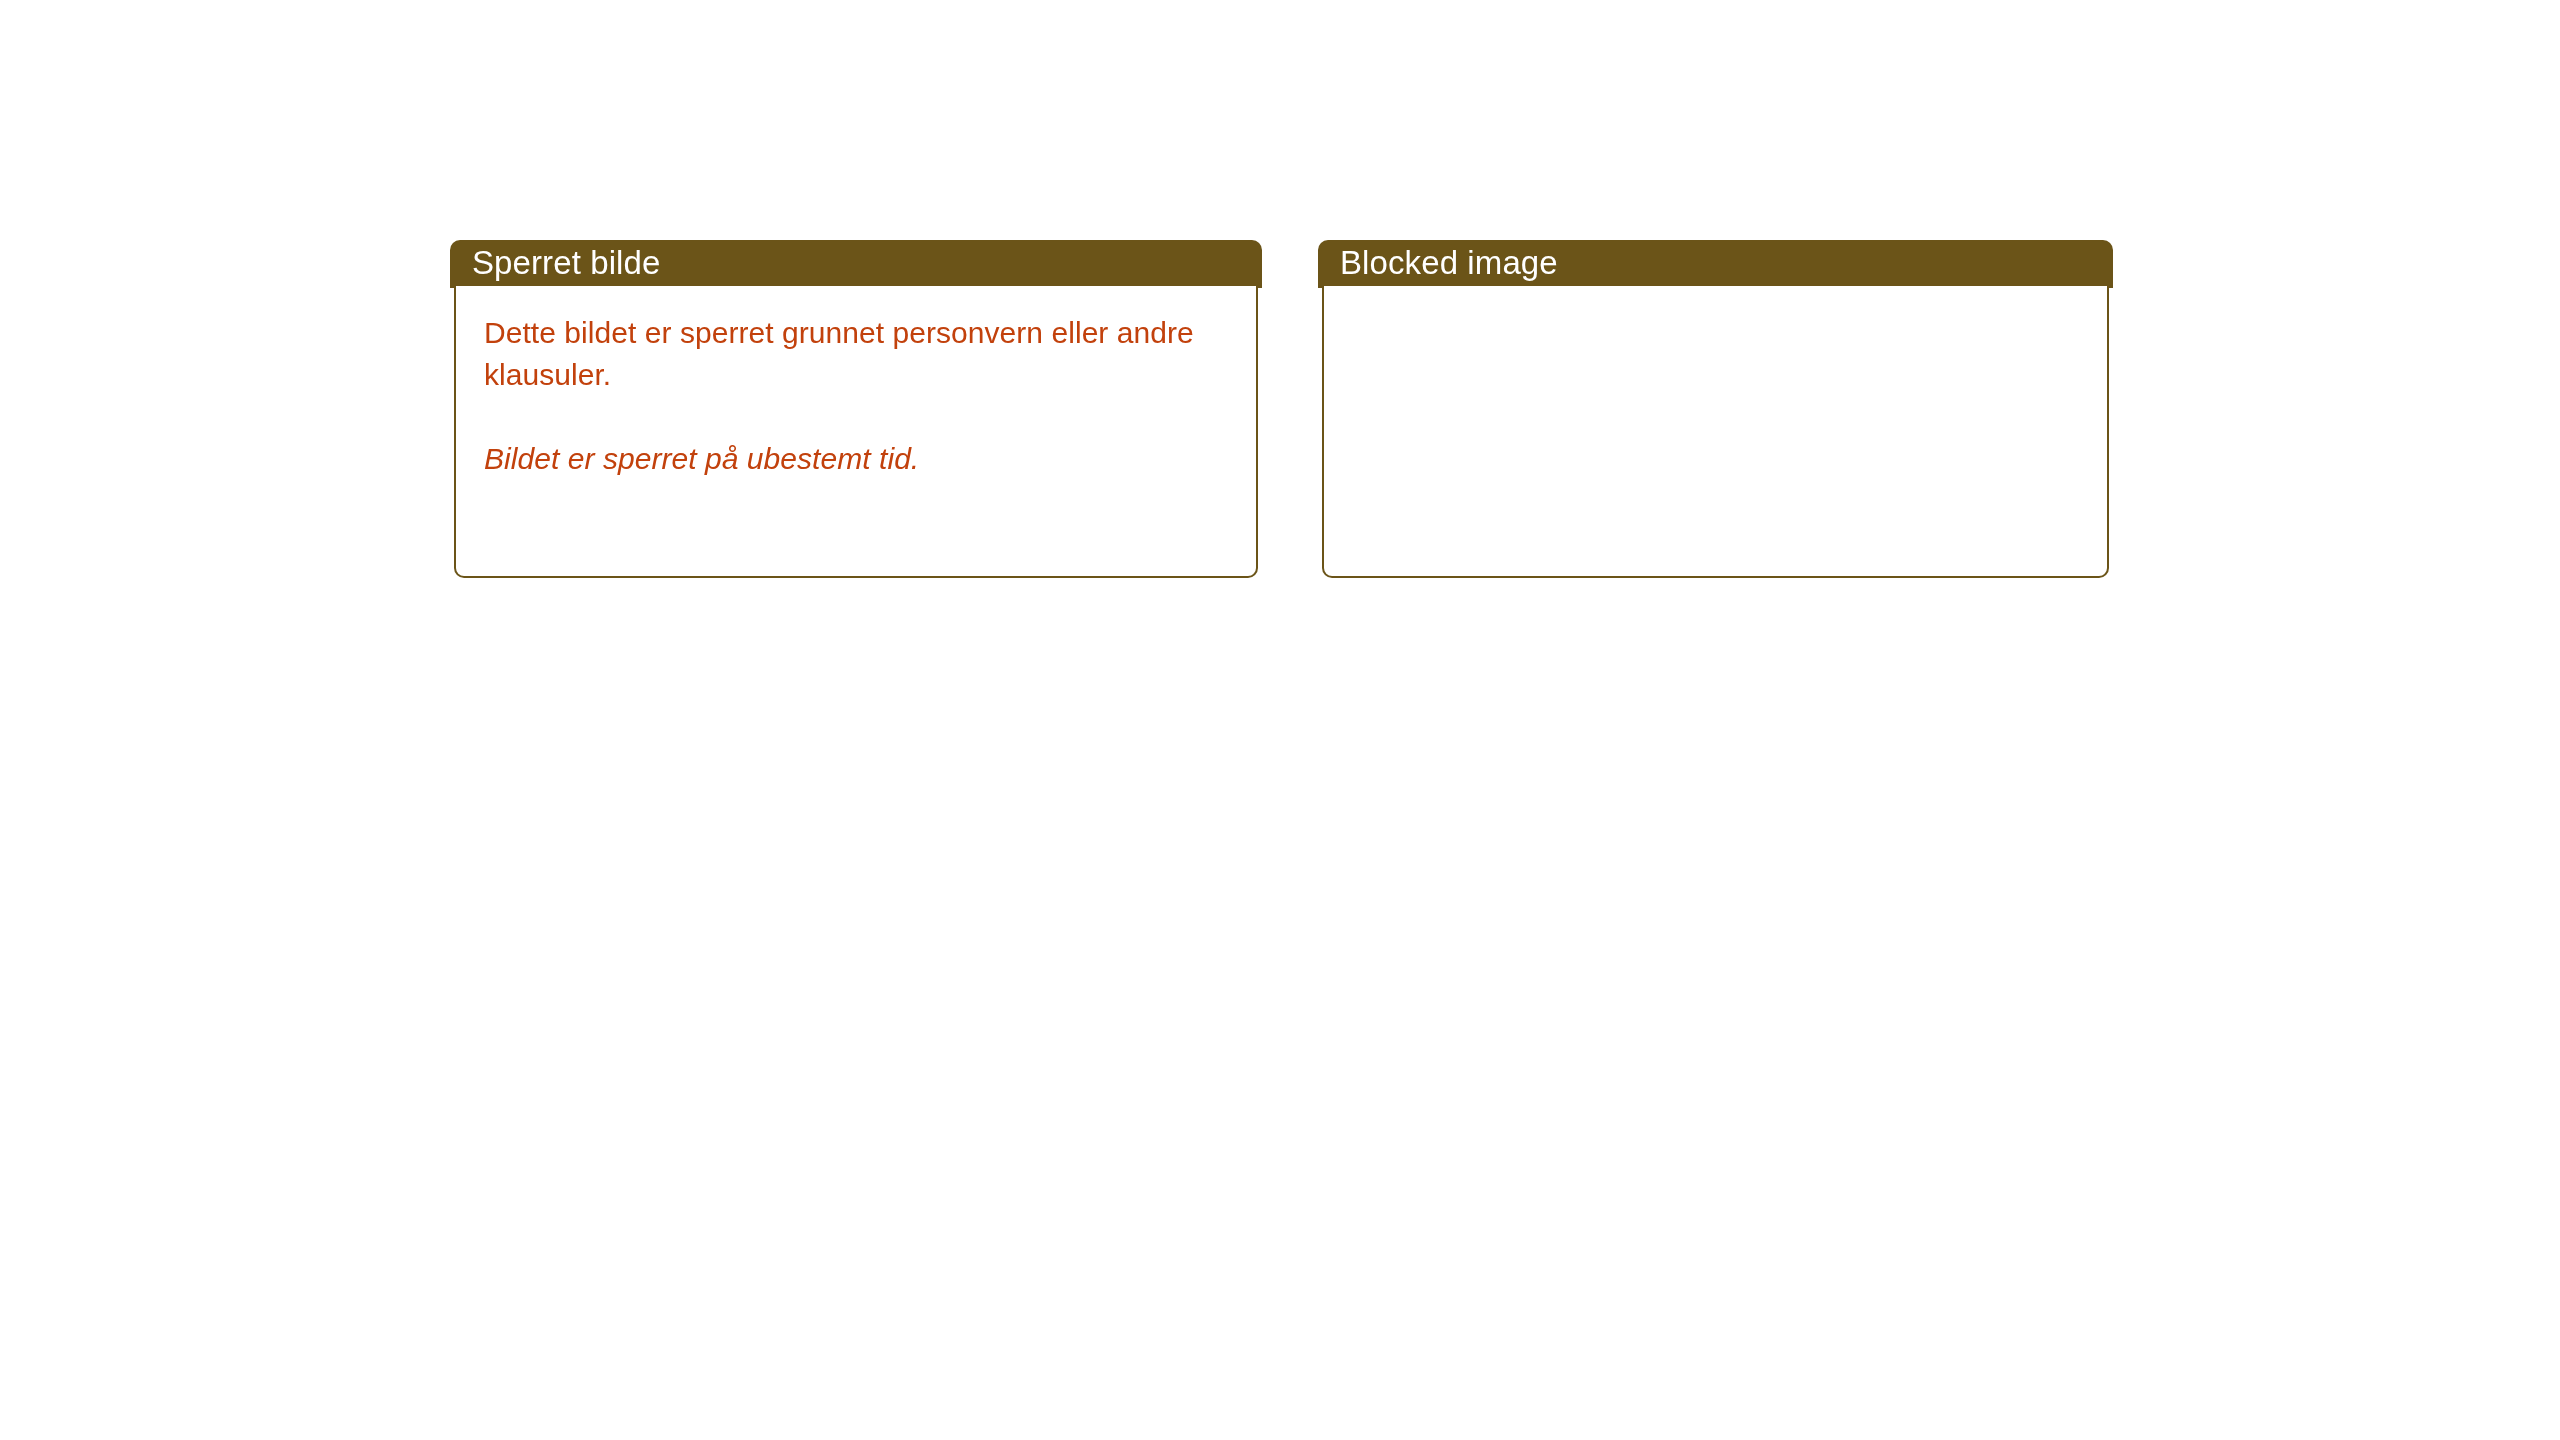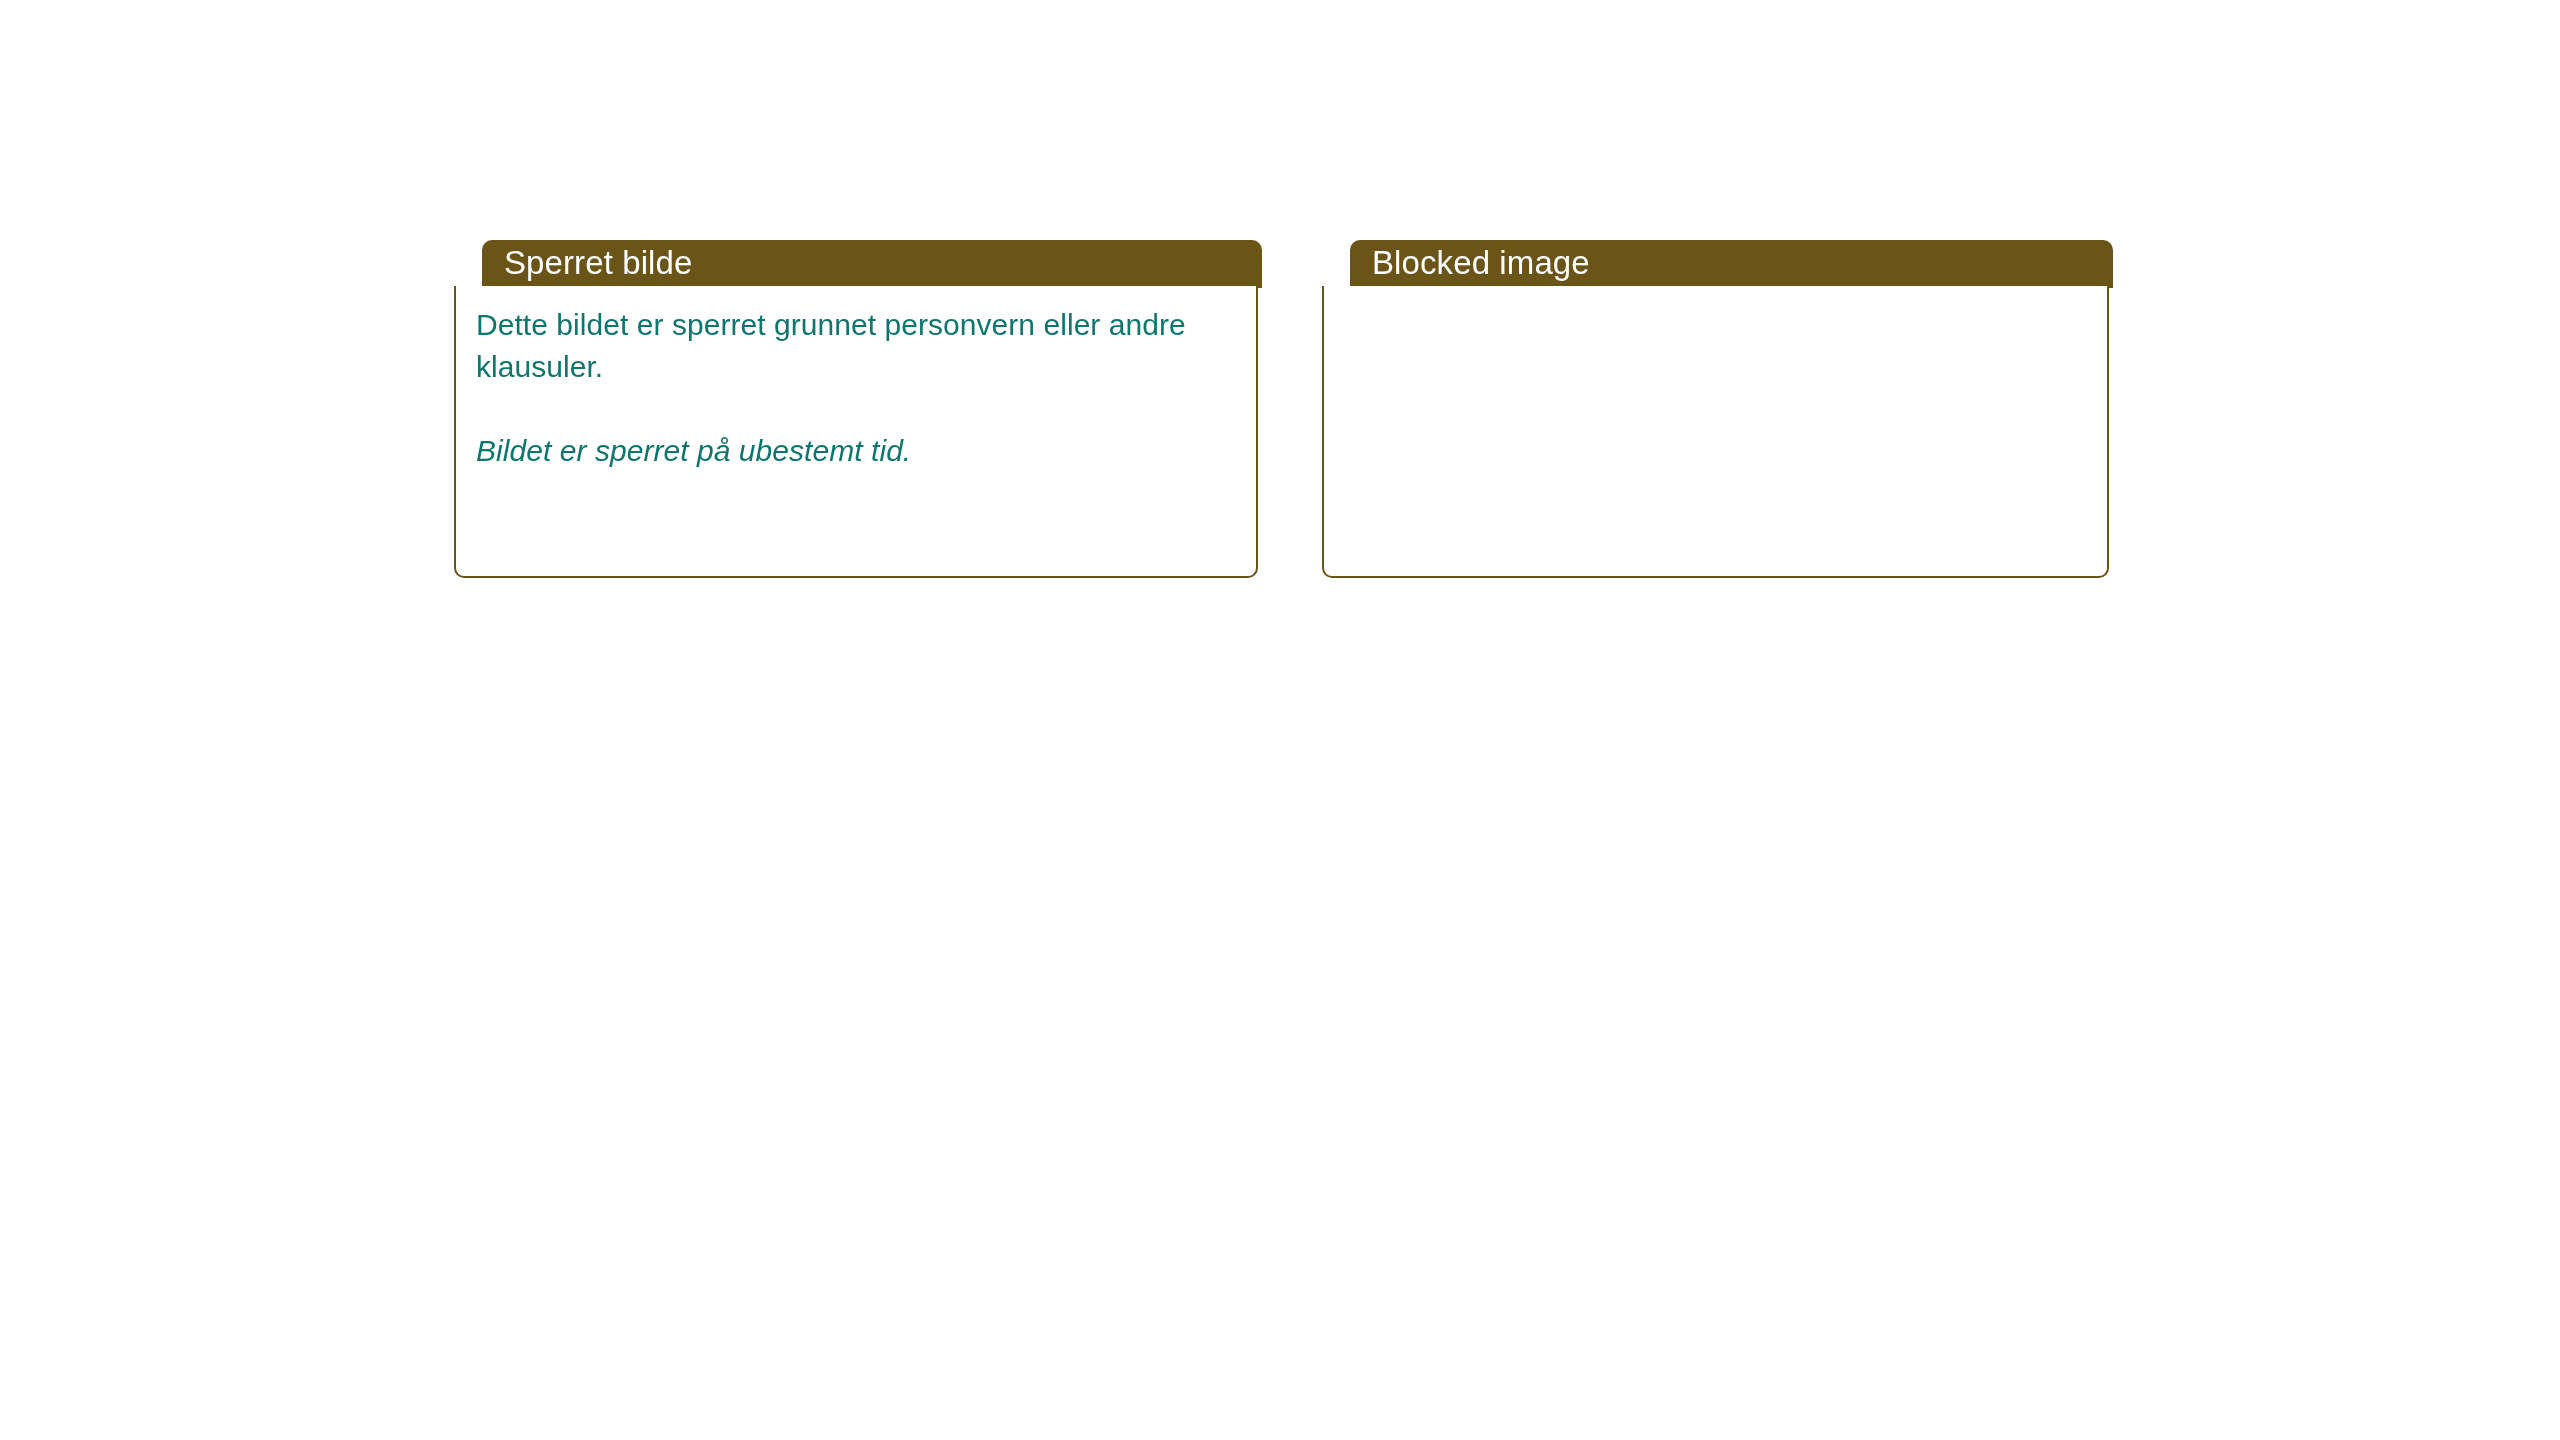--- a/index.html
+++ b/index.html
@@ -33,21 +33,20 @@
     position: absolute;
     top: 0;
     left: 0;
     right: 0;
     height: 48px;
     background: #6B5418;
     border-radius: 10px 10px 0 0;
     box-sizing: border-box;
     display: flex;
     align-items: center;
-    margin-left: 32px;
   }
 
   .panel__title {
     color: #ffffff;
     font-size: 33px;
     line-height: 1;
     font-weight: 400;
     letter-spacing: 0.1px;
     padding-left: 22px;
     padding-bottom: 3px;
@@ -63,22 +62,22 @@
     bottom: 0;
     background: #ffffff;
     border: 2px solid #6B5418;
     border-top: none;
     border-radius: 0 0 10px 10px;
     box-sizing: border-box;
     padding: 18px 20px 0 20px;
   }
 
   .panel__para {
-    margin: 0;
-    color: #0f766e;
+    margin: 8px;
+    color: #c2410c;
     font-size: 30px;
     line-height: 42px;
     font-weight: 400;
     letter-spacing: 0.05px;
   }
   .panel__para + .panel__para {
     margin-top: 42px;
     font-style: italic;
   }
 </style>

